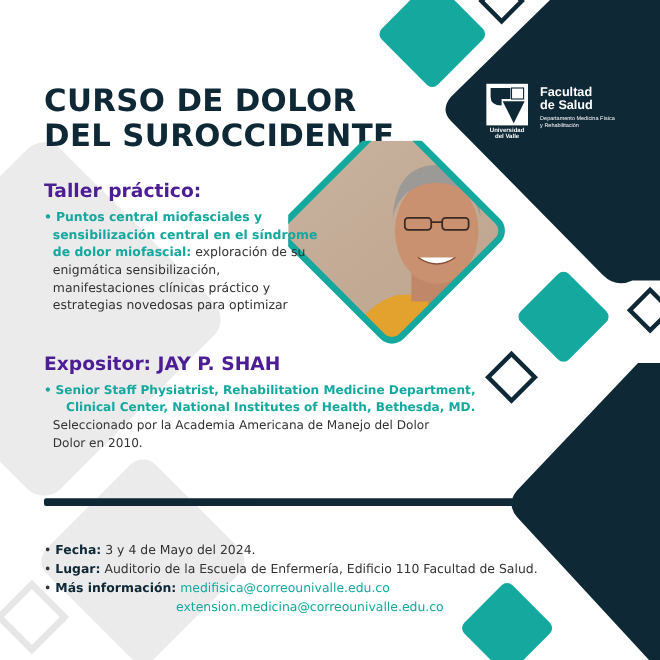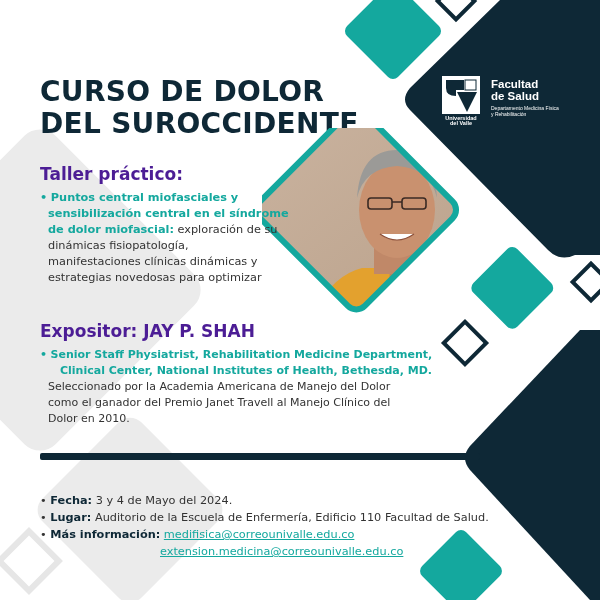--- a/index.html
+++ b/index.html
@@ -7,21 +7,21 @@
   .bg-shapes { position:absolute; left:0; top:0; width:600px; height:600px; z-index:0; }
   .content { position:absolute; left:0; top:0; width:600px; height:600px; z-index:2; }
   .title { position:absolute; left:40px; top:76px; font-family:"DejaVu Sans", sans-serif; font-weight:bold; font-size:28px; line-height:32px; color:#0e2836; letter-spacing:0.3px; }
   .section-title { position:absolute; left:40px; font-weight:bold; font-size:17px; color:#4c1d95; font-family:"DejaVu Sans", sans-serif; }
   .para { position:absolute; left:40px; font-size:11.3px; line-height:16px; color:#333; font-family:"DejaVu Sans", sans-serif; }
   .teal { color:#14a89e; font-weight:bold; }
   .bullet { color:#14a89e; font-weight:bold; }
   .bold-dark { font-weight:bold; color:#0e2836; }
   .info { position:absolute; left:40px; top:492px; font-size:11.3px; line-height:17px; color:#333; }
   .info .row { white-space:nowrap; }
-  .info .link { color:#14a89e;text-decoration:underline; }
+  .info .link { color:#14a89e; }
   .divider { position:absolute; left:40px; top:453px; width:440px; height:7px; background:#0e2836; border-radius:2px; }
   .logo { position:absolute; left:442px; top:76px; width:150px; height:55px; }
   .logo-box { position:absolute; left:0; top:0; width:38px; height:50px; }
   .logo-text1 { position:absolute; left:49px; top:2px; font-family:"Liberation Sans", sans-serif; font-weight:bold; font-size:11.5px; line-height:12px; color:#fff; }
   .logo-text2 { position:absolute; left:49px; top:29px; font-family:"Liberation Sans", sans-serif; font-size:5px; line-height:6px; color:#fff; }
   .photo { position:absolute; left:262px; top:128px; width:270px; height:215px; }
 </style>
 </head>
 <body>
 
@@ -102,31 +102,30 @@
       <path d="M 118 106 Q 135 118 152 106" fill="#fff" stroke="#8a4f3a" stroke-width="1.2"></path>
     </g>
     <rect x="55" y="0" width="148" height="148" rx="12" transform="rotate(45 129 74) translate(-19 30)" fill="none" stroke="#14a89e" stroke-width="6"></rect>
   </svg>
 
   <div class="section-title" style="top:164px;">Taller práctico:</div>
   <div class="para" style="top:190px;">
     <div><span class="bullet">•</span> <span class="teal">Puntos central miofasciales y</span></div>
     <div style="padding-left:8px;"><span class="teal">sensibilización central en el síndrome</span></div>
     <div style="padding-left:8px;"><span class="teal">de dolor miofascial:</span><span> exploración de su</span></div>
-    <div style="padding-left:8px;">dinámicas fisiopatología,</div>
-    <div style="padding-left:8px;">manifestaciones clínicas dinámicas y</div>
+    <div style="padding-left:8px;">enigmática sensibilización,</div>
+    <div style="padding-left:8px;">manifestaciones clínicas práctico y</div>
     <div style="padding-left:8px;">estrategias novedosas para optimizar</div>
   </div>
 
   <div class="section-title" style="top:321px;">Expositor: JAY P. SHAH</div>
   <div class="para" style="top:347px; font-size:11px;">
     <div><span class="bullet">•</span> <span class="teal">Senior Staff Physiatrist, Rehabilitation Medicine Department,</span></div>
     <div style="padding-left:8px;margin-left:12px;"><span class="teal">Clinical Center, National Institutes of Health, Bethesda, MD.</span></div>
     <div style="padding-left:8px;">Seleccionado por la Academia Americana de Manejo del Dolor</div>
-    <div style="padding-left:8px;">como el ganador del Premio Janet Travell al Manejo Clínico del</div>
     <div style="padding-left:8px;">Dolor en 2010.</div>
   </div>
 
   <div class="divider"></div>
 
   <div class="info">
     <div class="row"><span>•</span> <span class="bold-dark">Fecha:</span><span> 3 y 4 de Mayo del 2024.</span></div>
     <div class="row"><span>•</span> <span class="bold-dark">Lugar:</span><span> Auditorio de la Escuela de Enfermería, Edificio 110 Facultad de Salud.</span></div>
     <div class="row"><span>•</span> <span class="bold-dark">Más información:</span> <span class="link">medifisica@correounivalle.edu.co</span></div>
     <div class="row" style="padding-left:120px;"><span class="link">extension.medicina@correounivalle.edu.co</span></div>

